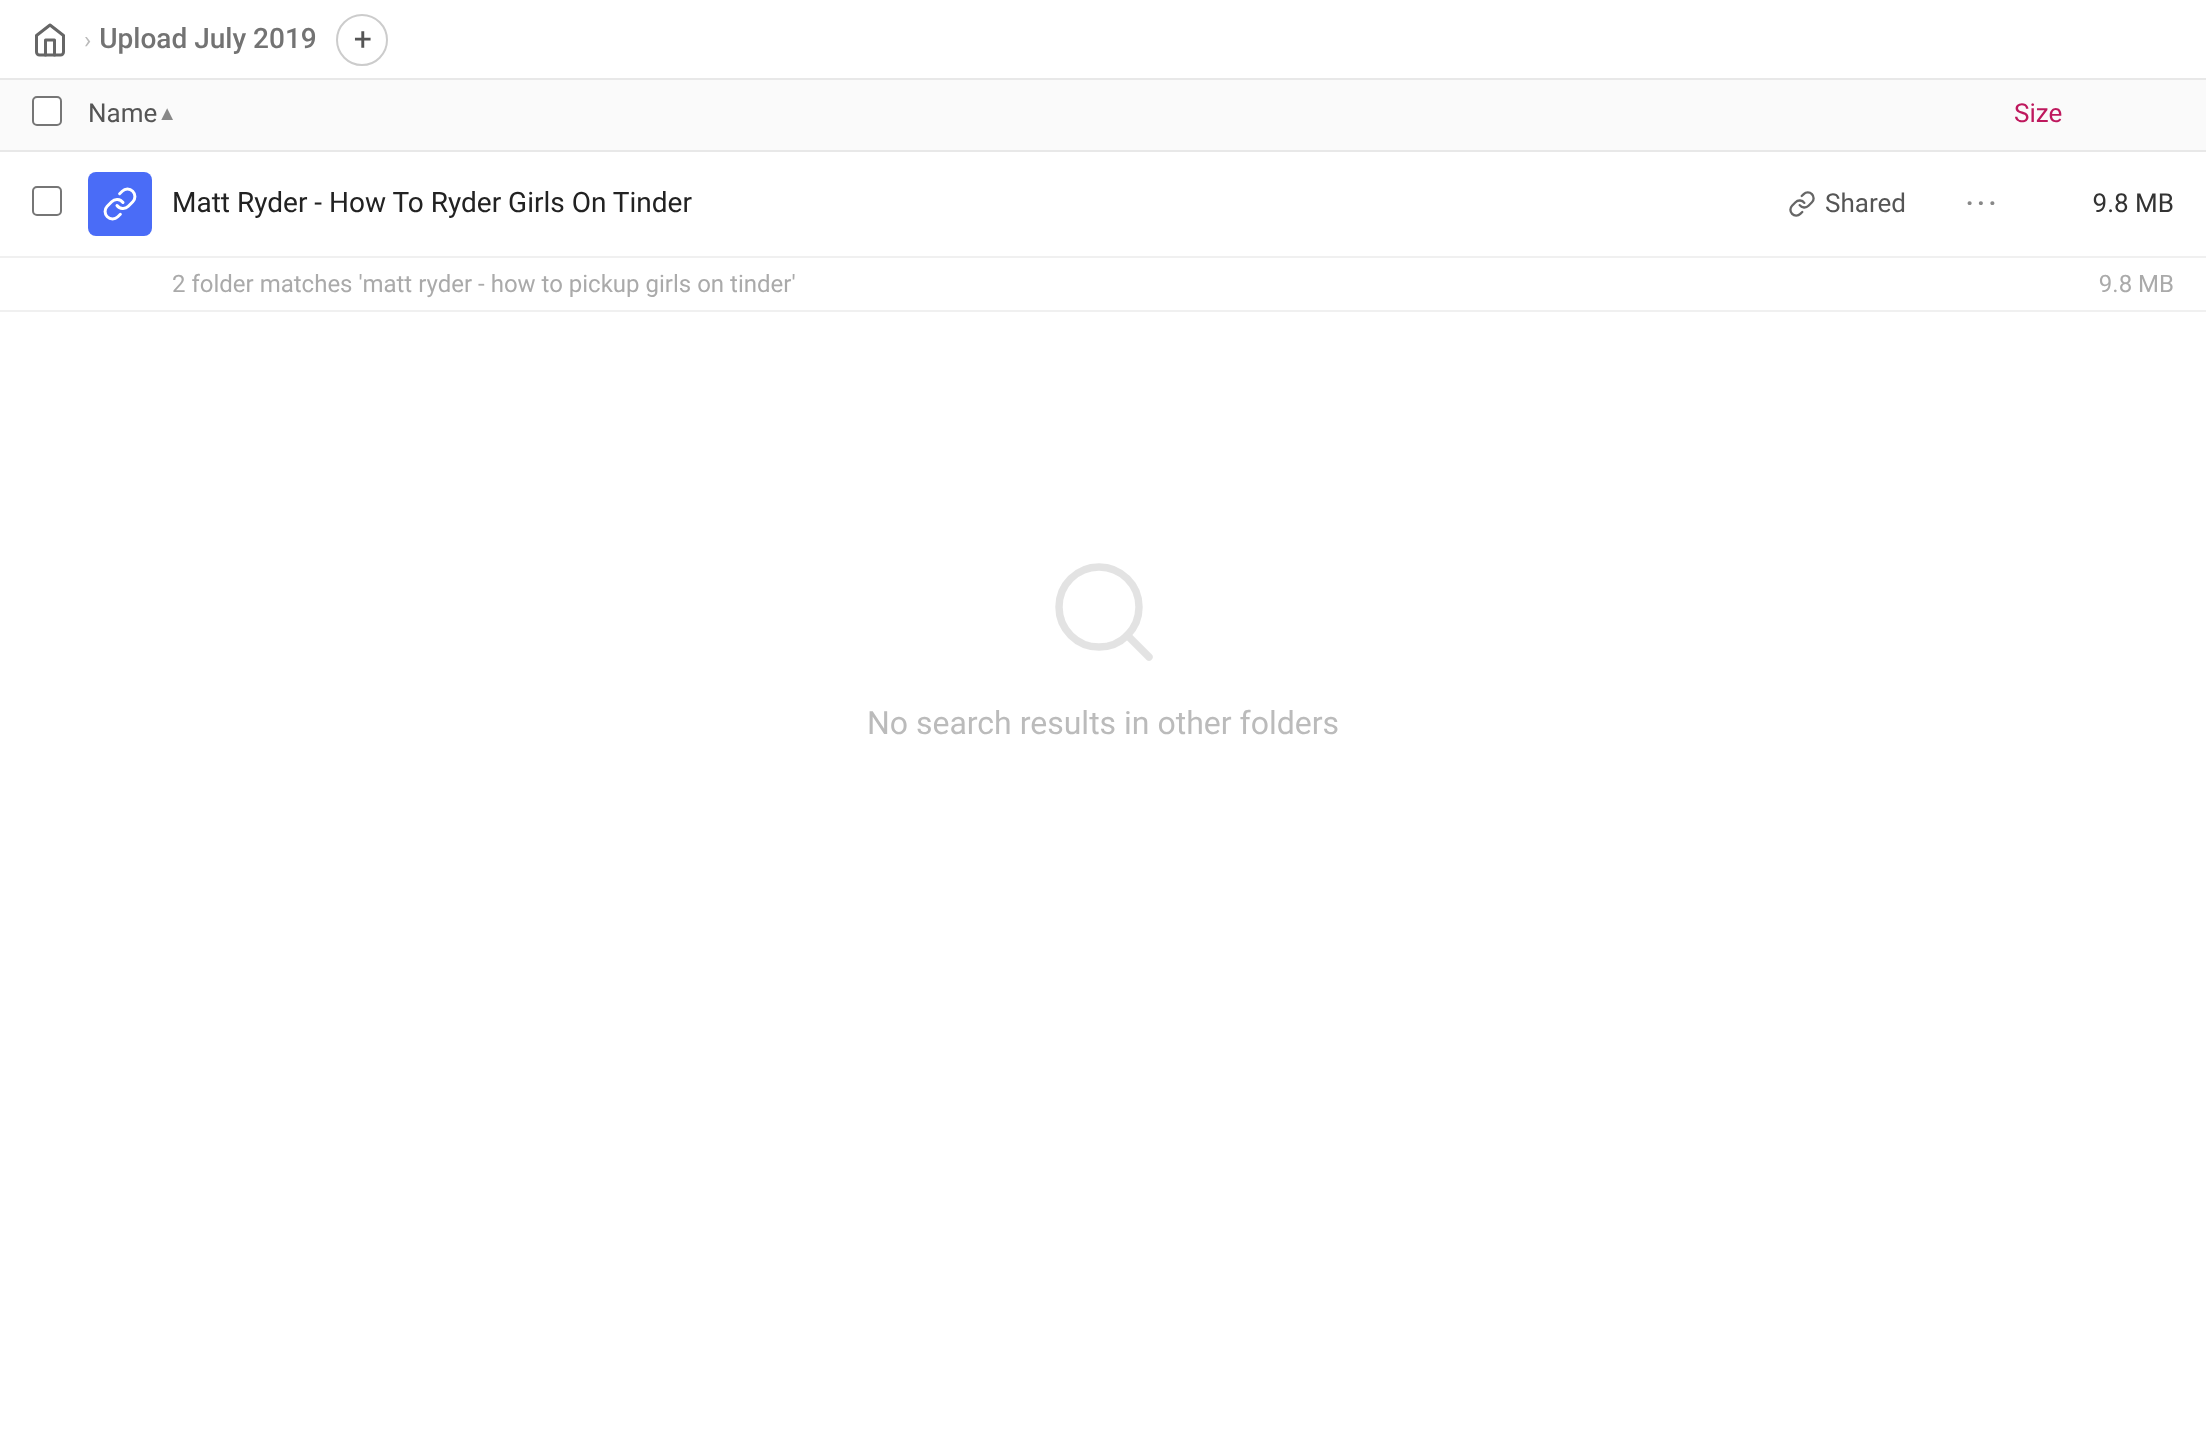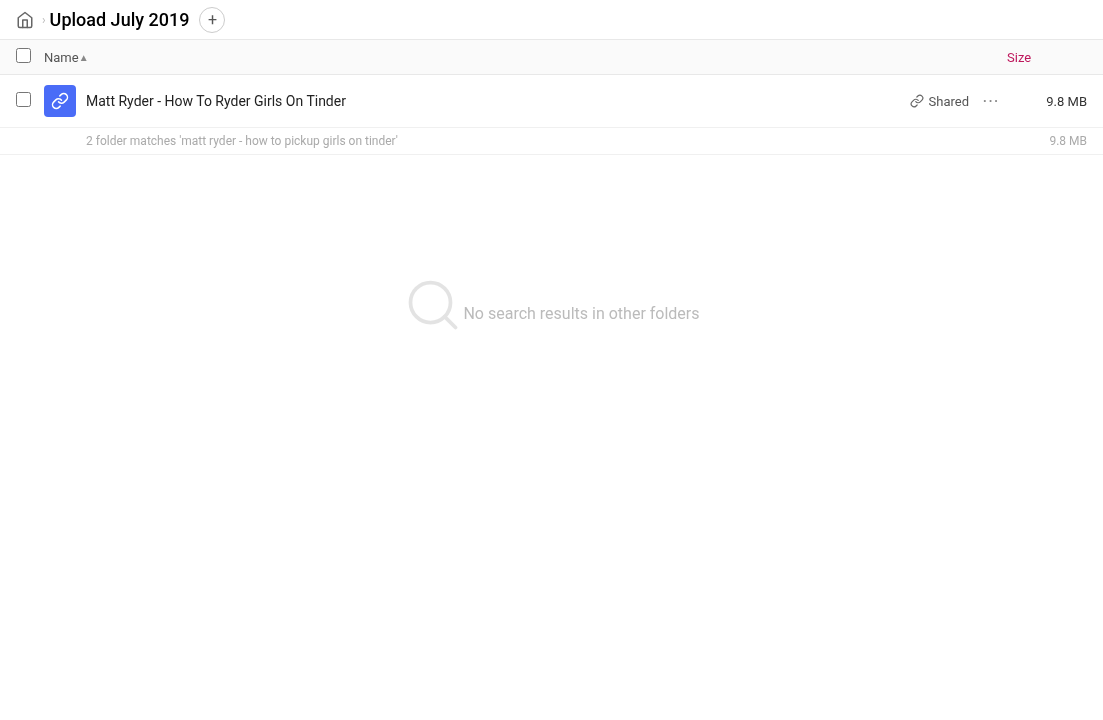--- a/index.html
+++ b/index.html
@@ -28,22 +28,22 @@
       margin-right: 4px;
       color: #666;
       cursor: pointer;
     }
     .breadcrumb-sep {
       color: #bbb;
       margin: 0 4px;
       font-size: 12px;
     }
     .breadcrumb-title {
-      color: #000000;
-      font-size: 18px;
+      color: #737373;
+      font-size: 14px;
       font-weight: 500;
     }
     .add-btn {
       display: flex;
       align-items: center;
       justify-content: center;
       width: 26px;
       height: 26px;
       border: 1.5px solid #ccc;
       border-radius: 50%;
@@ -122,20 +122,21 @@
       flex: 1;
       font-size: 14px;
       color: #222;
     }
     .shared-btn {
       display: flex;
       align-items: center;
       gap: 5px;
       color: #555;
       font-size: 13px;
+      margin-right: 16px;
       cursor: pointer;
       padding: 3px 8px;
       border-radius: 4px;
     }
     .more-btn {
       width: 28px;
       height: 28px;
       display: flex;
       align-items: center;
       justify-content: center;
@@ -168,21 +169,21 @@
     .match-size {
       width: 70px;
       text-align: right;
       font-size: 12px;
       color: #aaa;
     }
 
     
     .no-results {
       display: flex;
-      flex-direction: row;
+      flex-direction: column;
       align-items: center;
       justify-content: center;
       margin-top: 120px;
       color: #bbb;
     }
     .search-icon-large {
       width: 60px;
       height: 60px;
       margin-bottom: 16px;
       opacity: 0.4;

